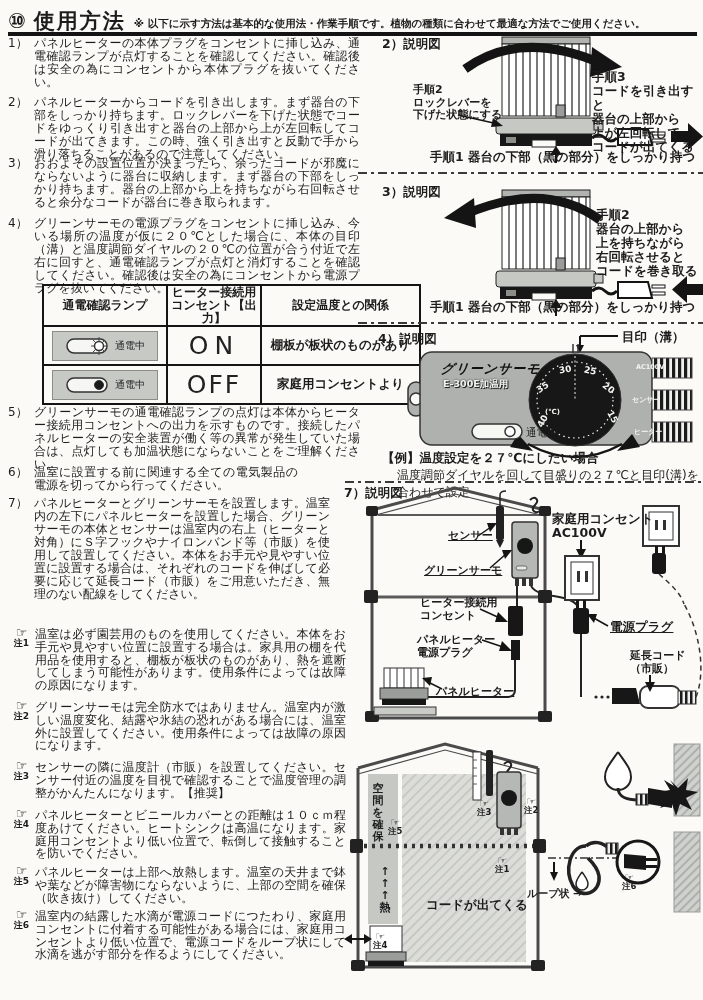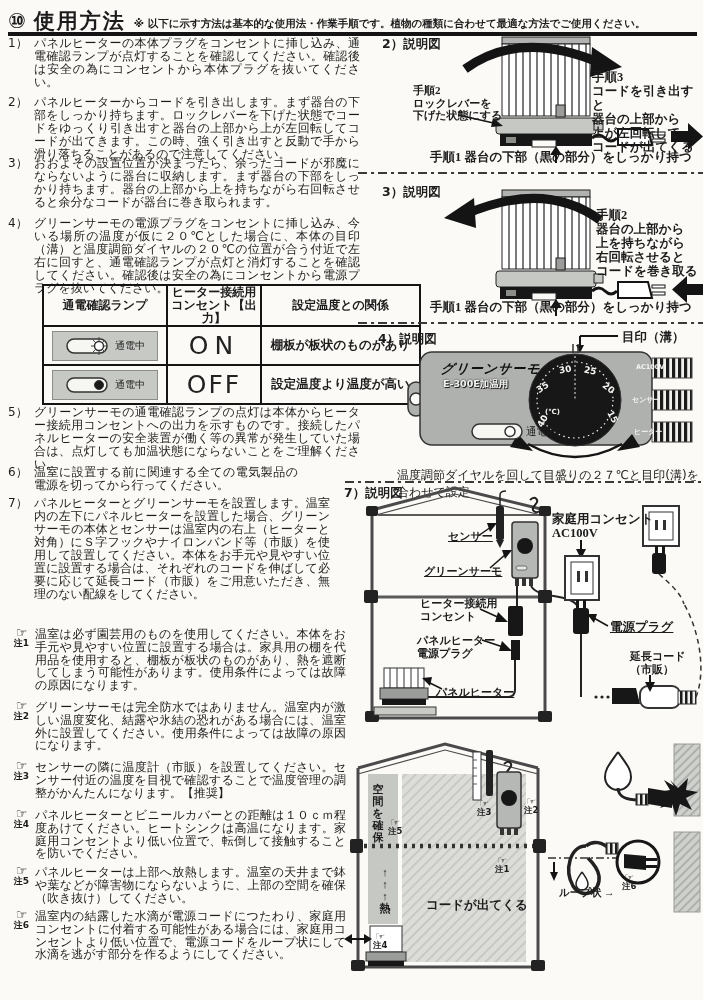--- a/index.html
+++ b/index.html
@@ -24,21 +24,21 @@
   .lampbox span{font-size:10px;color:#222;}
   .out{font-size:25px;letter-spacing:6px;font-weight:normal;color:#222;}
   .rel{font-size:12.5px;font-weight:bold;}
   
   .note{position:absolute;display:flex;font-size:12px;line-height:12.8px;}
   .note .marker{width:27px;flex:none;text-align:center;}
   .note .hand{font-size:13px;line-height:10px;display:block;}
   .note .nlabel{font-size:9px;font-weight:bold;display:block;line-height:10px;}
   .note .txt{flex:1;text-align:justify;}
   
-  .flabel{position:absolute;font-weight:bold;font-size:11px;line-height:12.5px;white-space:pre-line;font-family:Liberation Serif, serif;}
+  .flabel{position:absolute;font-weight:bold;font-size:11px;line-height:12.5px;white-space:pre-line;}
   .ftitle{position:absolute;font-weight:bold;font-size:12.5px;}
   .big{font-size:12.5px;line-height:14px;}
   .u{text-decoration:underline;}
   .vert{line-height:12px;text-align:center;}
   .nmark{position:absolute;text-align:center;line-height:9px;}
   .nmark .hand{font-size:11px;display:block;}
   .nmark .nlabel{font-size:8.5px;font-weight:bold;display:block;}
   .brand{position:absolute;font-size:13px;font-weight:bold;font-style:italic;letter-spacing:1px;color:#101010;transform:skewX(-6deg);}
   .model{position:absolute;font-size:9.5px;font-weight:bold;color:#f2f2ef;text-shadow:0 0 2px #222,1px 1px 0 #222;}
   .tinywh{position:absolute;font-weight:bold;color:#f4f4f1;}
@@ -110,21 +110,21 @@
       <td>
             <div class="lampbox">
         <svg width="48" height="20" viewBox="0 0 48 20" style="position:static">
           <rect x="2" y="3" width="40" height="14" rx="7" fill="#f6f6f3" stroke="#333" stroke-width="1.5"></rect>
           <circle cx="34" cy="10" r="4.5" fill="#1b1b1b" stroke="#333" stroke-width="1"></circle>
         </svg>
         <span>通電中</span>
             </div>
           </td>
       <td class="out" style="letter-spacing:2px;">OFF</td>
-      <td class="rel">設定温度より温度が高い</td>
+      <td class="rel">家庭用コンセントより</td>
     </tr>
   </tbody>
     </table>
 
   <div class="step" style="left:8px;top:406px;width:352px;">
     <span class="num">5）</span>
       <span class="txt">グリーンサーモの通電確認ランプの点灯は本体からヒーター接続用コンセントへの出力を示すものです。接続したパネルヒーターの安全装置が働く等の異常が発生していた場合は、点灯しても加温状態にならないことをご理解ください。</span>
     </div>
   <div class="step" style="left:8px;top:466px;width:290px;">
     <span class="num">6）</span>
@@ -306,20 +306,21 @@
     <rect x="112" y="96" width="50" height="15" rx="7.5" fill="#f6f6f3" stroke="#333" stroke-width="1.5"></rect>
     <circle cx="150" cy="103.5" r="5" fill="#fff" stroke="#333" stroke-width="1.5"></circle>
   </svg>
   <div class="flabel big" style="left:622px;top:330px;">目印（溝）</div>
   <div class="brand" style="left:441px;top:360px;">グリーンサーモ</div>
   <div class="model" style="left:443px;top:378px;">E-300E加温用</div>
   <div class="flabel" style="left:526px;top:426px;font-size:10.5px;font-weight:normal;">通電中</div>
   <div class="tinywh" style="left:636px;top:363px;font-size:6.5px;">AC100V</div>
   <div class="tinywh" style="left:632px;top:395px;font-size:7px;">センサー</div>
   <div class="tinywh" style="left:634px;top:427px;font-size:7px;">ヒーター</div>
+  <div class="exm1" style="left:382px;top:450px;">【例】温度設定を２７℃にしたい場合</div>
   <div class="exm2" style="left:397px;top:467px;">温度調節ダイヤルを回して目盛りの２７℃と目印(溝)を合わせて設定</div>
   <div class="sep" style="left:345px;top:481px;width:358px;"></div>
 
   <div class="ftitle" style="left:344px;top:485px;">7）説明図</div>
   <svg style="left:340px;top:482px;" width="363" height="258" viewBox="0 0 363 258">
     <defs>
       <pattern id="hz7" width="5" height="8" patternUnits="userSpaceOnUse">
         <rect width="5" height="8" fill="#f0f0ed"></rect>
           <rect width="2.5" height="8" fill="#1b1b1b"></rect>
       </pattern>
@@ -508,19 +509,19 @@
     </div>
   <div class="flabel vert" style="left:378px;top:866px;width:14px;font-size:11px;">↑
 ↑
 ↑
 熱</div>
   <div class="flabel big" style="left:426px;top:898px;">コードが出てくる</div>
   <div class="nmark" style="left:373px;top:932px;">
       <span class="hand">☞</span>
       <span class="nlabel">注4</span>
     </div>
-  <div class="flabel" style="left:527px;top:887px;font-size:10.5px;padding-left:32px;">ループ状 →</div>
+  <div class="flabel" style="left:527px;top:887px;font-size:10.5px;">ループ状 →</div>
   <div class="nmark" style="left:622px;top:873px;">
       <span class="hand">☞</span>
       <span class="nlabel">注6</span>
     </div>
 
 </div>
 
 </body></html>

